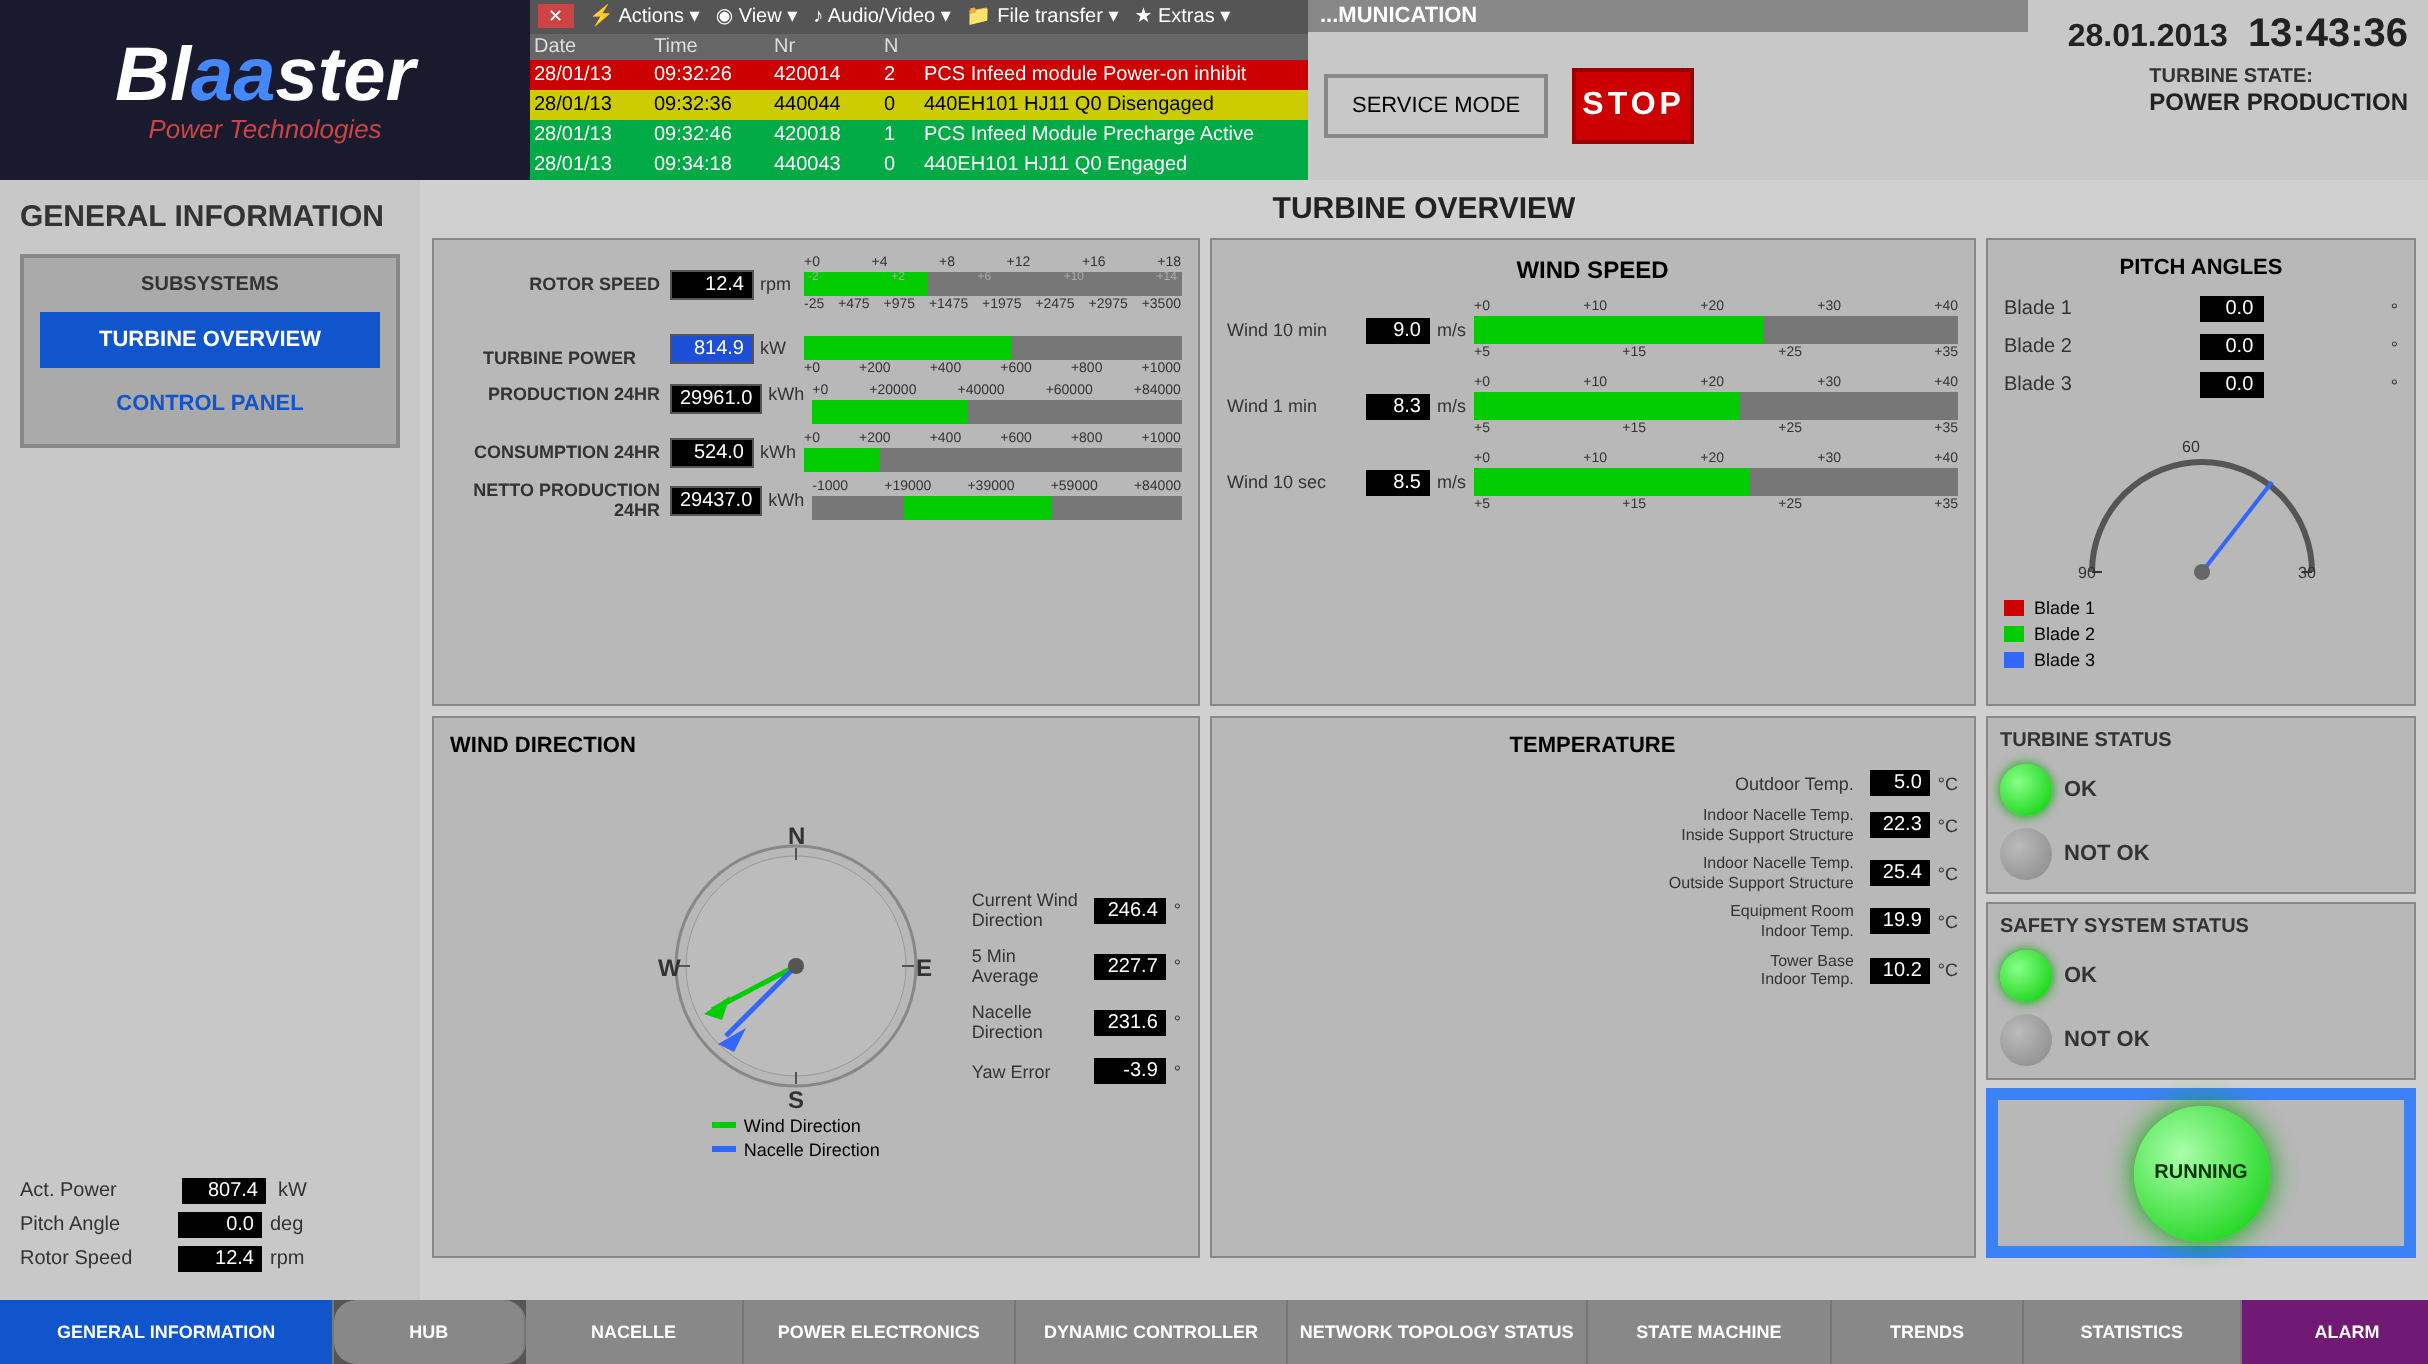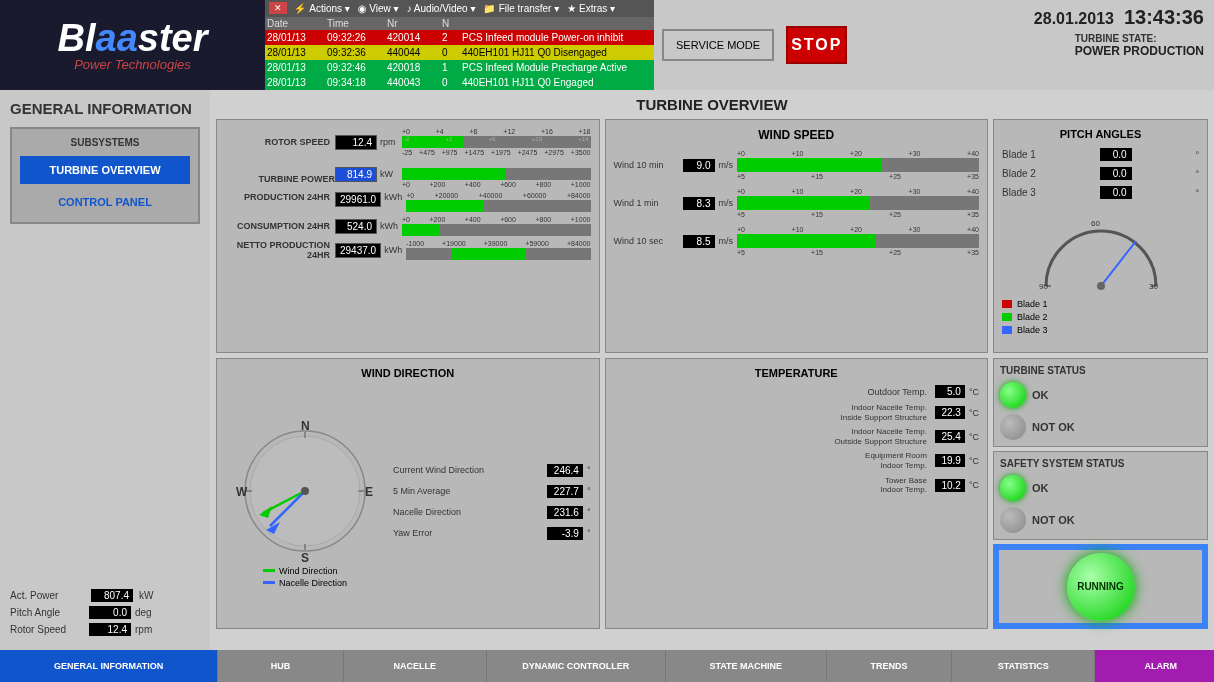--- a/index.html
+++ b/index.html
@@ -60,20 +60,21 @@
     <div style="display:grid; grid-template-columns:60px 60px 55px 20px 1fr; background:#00aa44; color:white; font-size:10px; padding:1px 2px; height:16px; align-items:center;">
       <span>28/01/13</span>
         <span>09:34:18</span>
         <span>440043</span>
         <span>0</span>
         <span>440EH101 HJ11 Q0 Engaged</span>
     </div>
   </div>
 
   <div style="width:360px; background:#c8c8c8; display:flex; flex-direction:column;">
+    <div style="background:#888; color:white; font-size:11px; font-weight:bold; padding:2px 6px;">...MUNICATION</div>
     <div style="display:flex; align-items:center; gap:12px; padding:6px 8px; flex:1;">
       <button style="background:#c8c8c8; border:2px solid #888; padding:8px 12px; font-size:11px; cursor:pointer;">SERVICE MODE</button>
       <button style="background:#cc0000; border:2px solid #990000; padding:8px 3px; font-size:16px; font-weight:bold; color:white; cursor:pointer; letter-spacing:2px;">STOP</button>
     </div>
   </div>
 
   <div style="width:200px; background:#c8c8c8; display:flex; flex-direction:column; align-items:flex-end; padding:6px 10px;">
     <div style="display:flex; gap:10px; align-items:baseline;">
       <span style="font-size:16px; font-weight:bold; color:#222;">28.01.2013</span>
       <span style="font-size:20px; font-weight:bold; color:#222;">13:43:36</span>
@@ -156,21 +157,21 @@
                   <span>+2475</span>
                   <span>+2975</span>
                   <span>+3500</span>
               </div>
             </div>
           </div>
         </div>
 
         <div style="margin-bottom:4px;">
           <div style="display:flex; align-items:center; margin-bottom:2px;">
-            <span style="font-size:9px; font-weight:bold; color:#333; width:110px; text-align:right; padding-right:0;margin-top:10px;">TURBINE POWER</span>
+            <span style="font-size:9px; font-weight:bold; color:#333; width:110px; text-align:right; padding-right:17px;margin-top:10px;">TURBINE POWER</span>
             <span style="background:#1d4ed8; color:white; font-size:10px; padding:1px 4px; min-width:42px; text-align:right; border:1px solid #555;">814.9</span>
             <span style="font-size:9px; color:#333; margin-left:3px; width:22px;">kW</span>
             <div style="flex:1; position:relative;">
               <div style="background:#777; height:12px; position:relative; margin-top:8px;">
                 <div style="position:absolute; left:0; top:0; width:55%; height:100%; background:#00cc00;"></div>
               </div>
               <div style="font-size:7px; color:#333; display:flex; justify-content:space-between; margin-top:1px;">
                 <span>+0</span>
                   <span>+200</span>
                   <span>+400</span>
@@ -365,21 +366,21 @@
             <div style="width:10px; height:8px; background:#00cc00;"></div>
             <span style="font-size:9px;">Blade 2</span>
           </div>
           <div style="display:flex; align-items:center; gap:5px;">
             <div style="width:10px; height:8px; background:#3366ff;"></div>
             <span style="font-size:9px;">Blade 3</span>
           </div>
         </div>
       </div>
 
-      <div style="background:#b8b8b8; border:1px solid #888; padding:8px; grid-column:1; grid-row:2; display:flex; flex-direction:column;">
+      <div style="background:#b8b8b8; border:1px solid #888; padding:8px; grid-column:1; grid-row:2; display:flex; flex-direction:row;">
         <div style="text-align:center; font-size:11px; font-weight:bold; margin-bottom:4px;">WIND DIRECTION</div>
         <div style="display:flex; gap:8px; flex:1;">
 
           <div style="width:160px; display:flex; flex-direction:column; align-items:center; justify-content:center; position:relative;">
             <svg width="150" height="150" viewBox="0 0 150 150">
 
               <circle cx="75" cy="75" r="60" fill="none" stroke="#888" stroke-width="1.5"></circle>
               <circle cx="75" cy="75" r="55" fill="rgba(200,200,200,0.3)" stroke="#999" stroke-width="0.5"></circle>
 
               <text x="71" y="14" font-size="12" font-weight="bold" fill="#333">N</text>
@@ -500,20 +501,22 @@
           </div>
         </div>
 
       </div>
     </div>
   </div>
 </div>
 
 <div style="display:flex; height:32px; background:#555; position:absolute; bottom:0; left:0; right:0;">
   <div style="flex:1.2; display:flex; align-items:center; justify-content:center; font-size:9px; font-weight:bold; cursor:pointer; background:#1155cc; color:white; border-right:1px solid #777; text-align:center; padding:0 2px;">GENERAL INFORMATION</div>
-  <div style="flex:0.7; display:flex; align-items:center; justify-content:center; font-size:9px; font-weight:bold; cursor:pointer; background:#888; color:white; border-right:1px solid #777;">HUB</div>
+  <div style="flex:0.7; display:flex; align-items:center; justify-content:center; font-size:9px; font-weight:bold; cursor:pointer; background:#888; color:white; border-right:1px solid #777;border-radius:11px;">HUB</div>
   <div style="flex:0.8; display:flex; align-items:center; justify-content:center; font-size:9px; font-weight:bold; cursor:pointer; background:#888; color:white; border-right:1px solid #777;">NACELLE</div>
+  <div style="flex:1; display:flex; align-items:center; justify-content:center; font-size:9px; font-weight:bold; cursor:pointer; background:#888; color:white; border-right:1px solid #777; text-align:center;">POWER ELECTRONICS</div>
   <div style="flex:1; display:flex; align-items:center; justify-content:center; font-size:9px; font-weight:bold; cursor:pointer; background:#888; color:white; border-right:1px solid #777; text-align:center;">DYNAMIC CONTROLLER</div>
+  <div style="flex:1.1; display:flex; align-items:center; justify-content:center; font-size:9px; font-weight:bold; cursor:pointer; background:#888; color:white; border-right:1px solid #777; text-align:center;">NETWORK TOPOLOGY STATUS</div>
   <div style="flex:0.9; display:flex; align-items:center; justify-content:center; font-size:9px; font-weight:bold; cursor:pointer; background:#888; color:white; border-right:1px solid #777; text-align:center;">STATE MACHINE</div>
   <div style="flex:0.7; display:flex; align-items:center; justify-content:center; font-size:9px; font-weight:bold; cursor:pointer; background:#888; color:white; border-right:1px solid #777;">TRENDS</div>
   <div style="flex:0.8; display:flex; align-items:center; justify-content:center; font-size:9px; font-weight:bold; cursor:pointer; background:#888; color:white; border-right:1px solid #777;">STATISTICS</div>
-  <div style="flex:0.6; display:flex; align-items:center; justify-content:center; font-size:9px; font-weight:bold; cursor:pointer; background:#a21caf; color:white;padding-left:12px;">ALARM</div>
+  <div style="flex:0.6; display:flex; align-items:center; justify-content:center; font-size:9px; font-weight:bold; cursor:pointer; background:#701a75; color:white;padding-left:12px;">ALARM</div>
 </div>
 
 </body></html>

